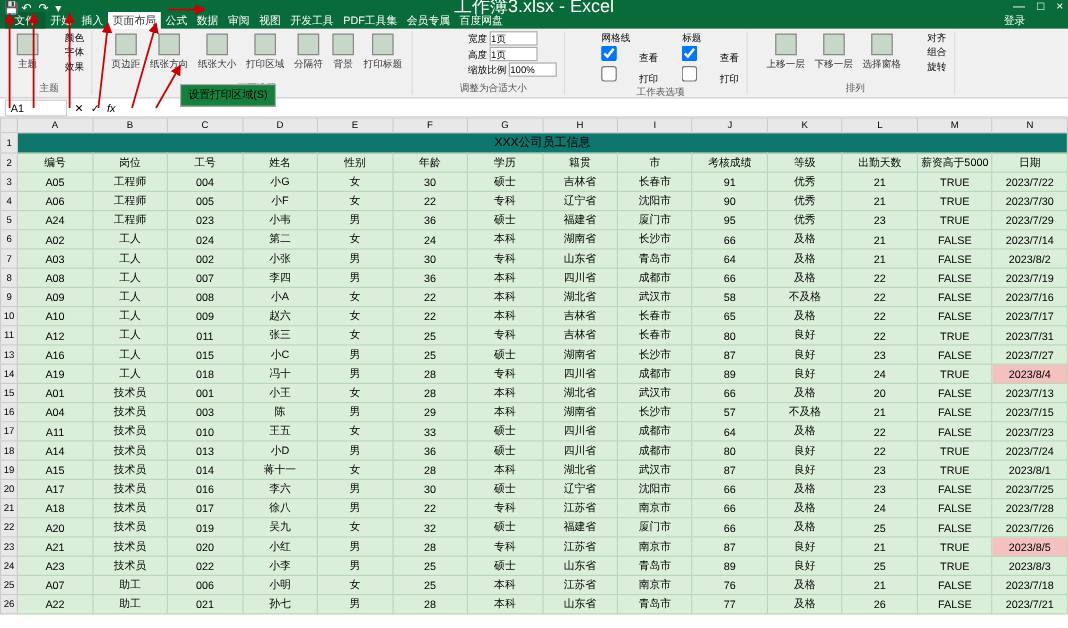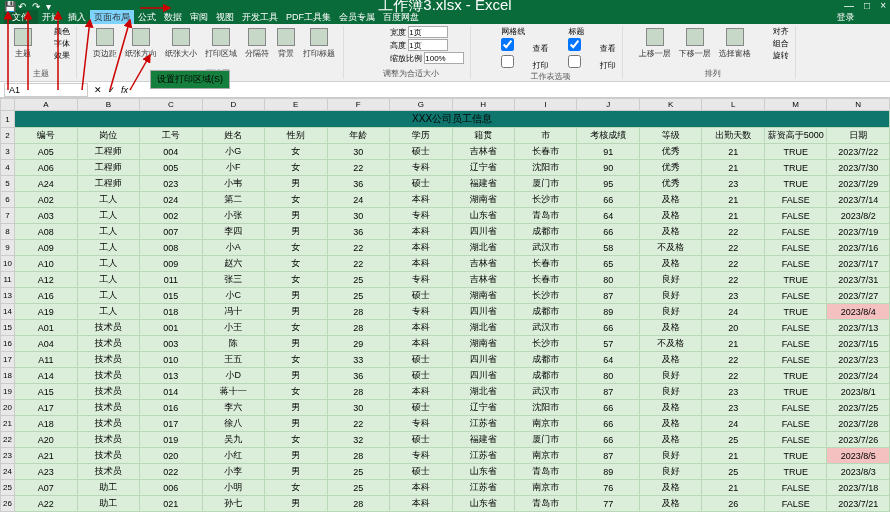--- a/index.html
+++ b/index.html
@@ -6,42 +6,42 @@
 body { width: 890px; height: 523px; background: #fff; overflow: hidden; font-size: 10px; }
 
 .titlebar { height: 10px; background: #0a6b3a; display: flex; align-items: center; padding: 0 4px; color: #fff; position: relative; }
 .titlebar .qat { display: flex; gap: 6px; }
 .titlebar .qat span { width: 8px; height: 8px; display: inline-block; }
 .titlebar .title { position: absolute; left: 50%; transform: translateX(-50%); font-size: 15px; }
 .titlebar .win { position: absolute; right: 4px; display: flex; gap: 10px; font-size: 10px; }
 
 .tabs { height: 14px; background: #0a6b3a; display: flex; align-items: center; padding: 0 4px; gap: 0; }
 .tabs .tab { color: #fff; font-size: 9px; cursor: pointer; padding: 1px 4px; }
-.tabs .tab.active { background: #7dd3fc; color: #333; }
+.tabs .tab.active { background: #ffffff; color: #333; }
 .tabs .file { background: #0a5b30; color: #fff; padding: 1px 8px; }
 .tabs .right { margin-left: auto; display: flex; gap: 8px; color: #fff; font-size: 9px; align-items: center; flex-direction: column; }
 
 .ribbon { height: 58px; background: #f0f0f0; border-bottom: 1px solid #d0d0d0; display: flex; padding: 2px 6px; gap: 8px; position: relative; }
 .ribbon .grp { display: flex; flex-direction: column; align-items: center; border-right: 1px solid #ddd; padding: 0 6px; }
 .ribbon .grp .top { display: flex; gap: 4px; flex: 1; align-items: flex-start; }
 .ribbon .grp .lbl { font-size: 8px; color: #555; margin-top: auto; }
 .ribbon .btn { display: flex; flex-direction: column; align-items: center; gap: 2px; font-size: 8px; color: #333; cursor: pointer; padding: 2px; }
 .ribbon .btn .ic { width: 18px; height: 18px; background: #c8d8c8; border: 1px solid #888; }
 .ribbon .small { display: flex; flex-direction: column; gap: 1px; font-size: 8px; }
 .ribbon .small span { cursor: pointer; margin-left: 16px; }
 .ribbon .inp { width: 40px; height: 12px; border: 1px solid #aaa; font-size: 8px; }
 
 .tooltip { position: absolute; left: 150px; top: 70px; background: #15803d; border: 1px solid #aaa; padding: 2px 6px; font-size: 9px; z-index: 10; }
 
 .arrows { position: absolute; pointer-events: none; z-index: 5; }
 .arrows line { stroke: #c00; stroke-width: 1.5; }
 .arrows polygon { fill: #c00; }
 
 .fx { height: 16px; border-bottom: 1px solid #ccc; display: flex; align-items: center; padding: 0 4px; gap: 6px; font-size: 9px; }
-.fx .name { width: 84px; border: 1px solid #ccc; padding: 1px 4px; }
+.fx .name { width: 52px; border: 1px solid #ccc; padding: 1px 4px; }
 .fx .fxi { font-style: italic; }
 .fx input { flex: 1; border: none; outline: none; font-size: 9px; }
 
 .sheet { height: 420px; overflow: hidden; position: relative; }
 .sheet table { border-collapse: collapse; width: 100%; font-size: 9px; table-layout: fixed; }
 .sheet th.colh { background: #e8e8e8; border: 1px solid #ccc; font-weight: normal; font-size: 8px; height: 12px; }
 .sheet td.rowh { background: #e8e8e8; border: 1px solid #ccc; text-align: center; font-size: 8px; width: 14px; }
 .sheet td.cell { border: 1px solid #b8d8b8; text-align: center; padding: 1px 0; height: 13px; background: #daeeda; }
 .sheet tr.title-row td.cell { background: #0f766e; font-size: 10px; }
 .sheet td.cell.hl { background: #f5c0c0; }

